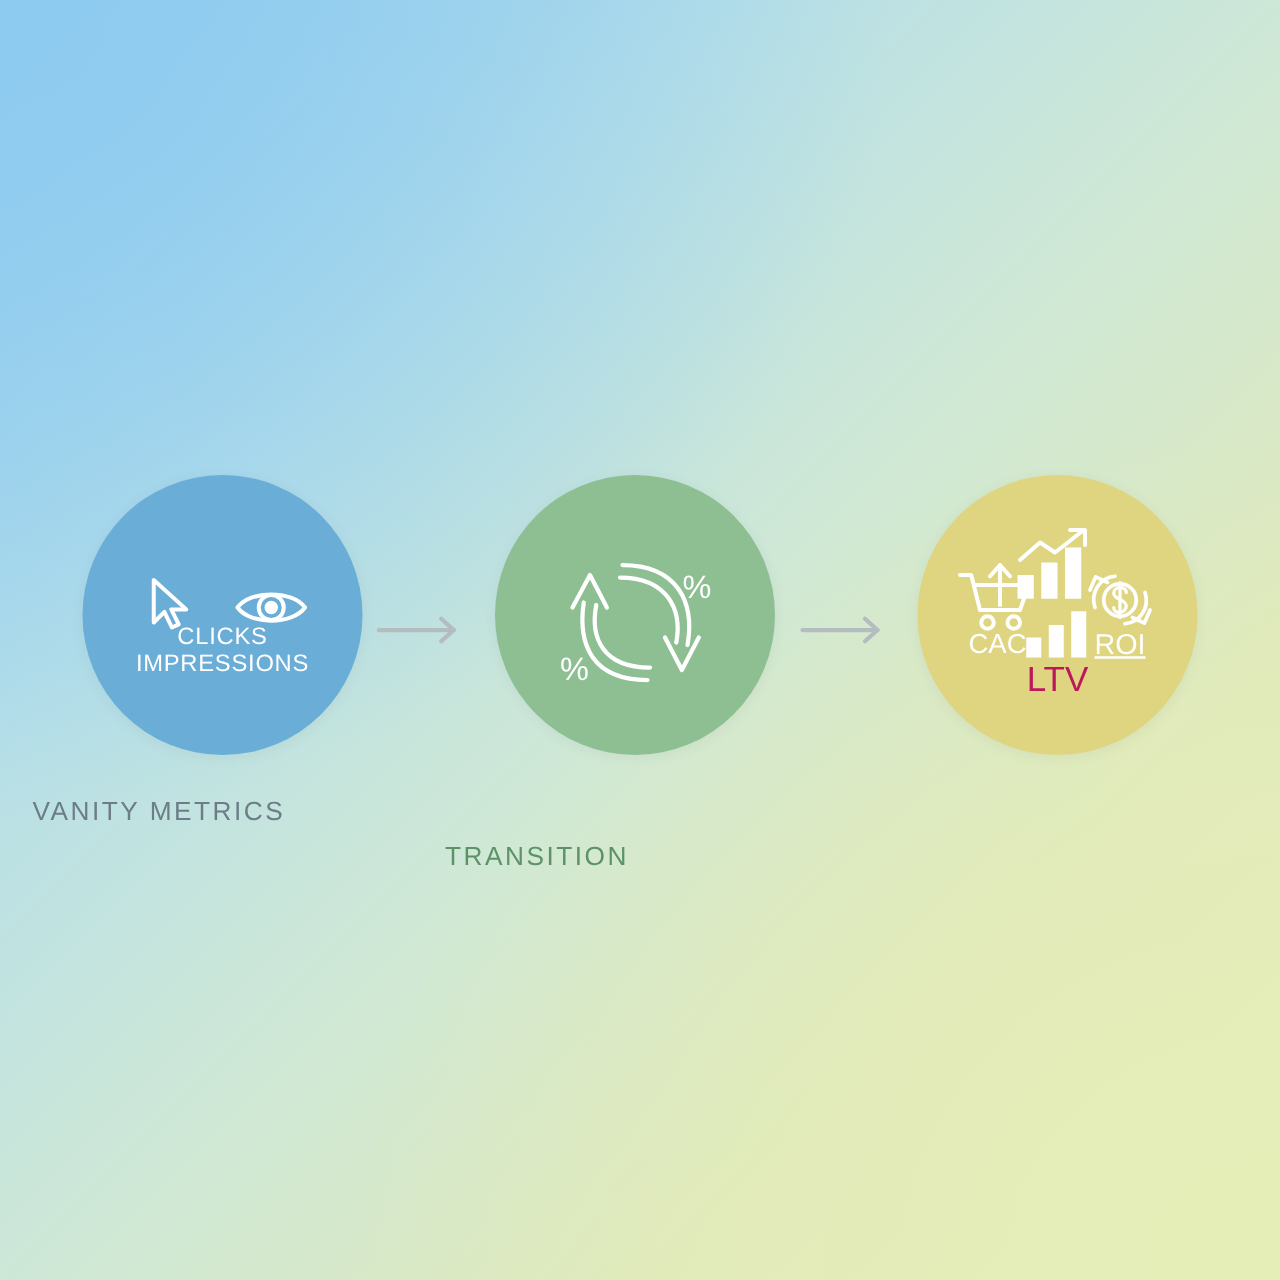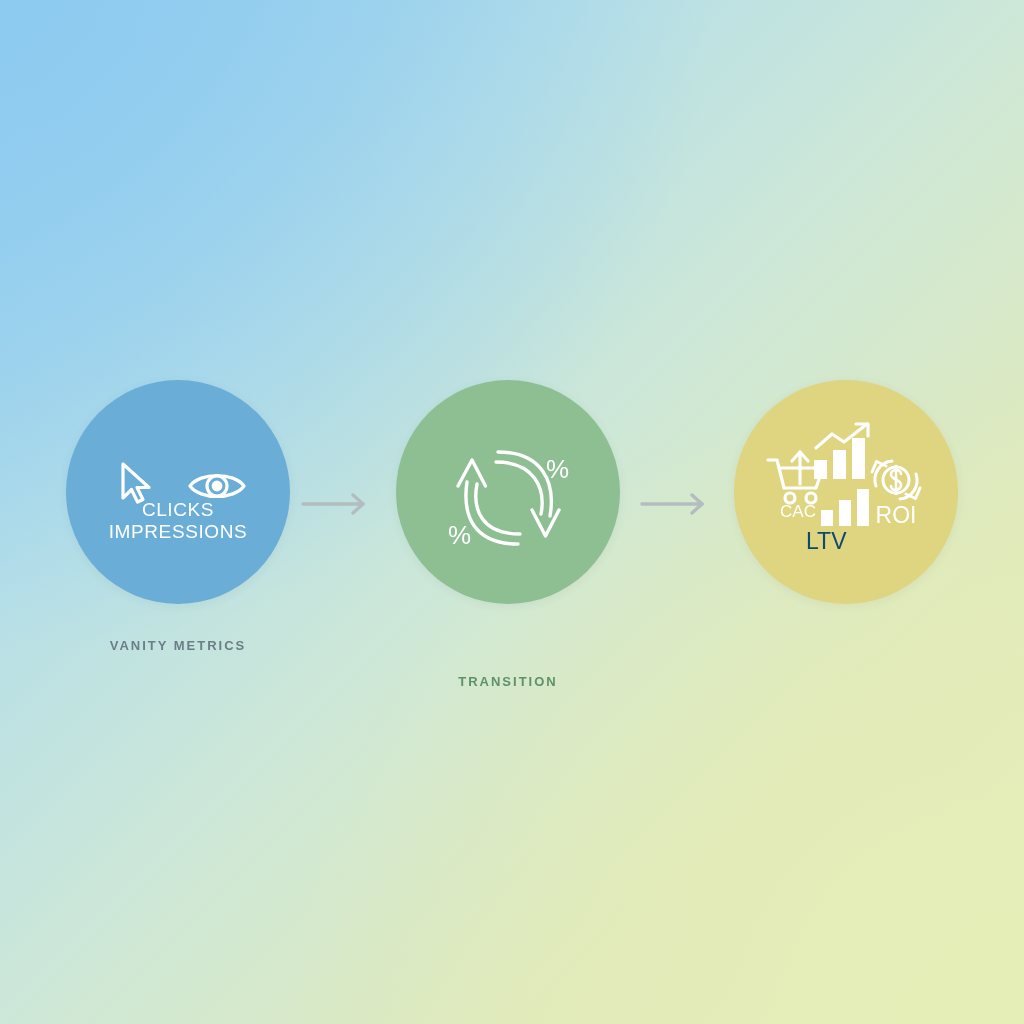--- a/index.html
+++ b/index.html
@@ -59,24 +59,23 @@
   .bubble-inner {
     position: absolute;
     inset: 0;
   }
 
   .caption {
     position: absolute;
     left: -40px;
     top: 278px;
     width: 304px;
-    text-align: center;
-    font-size: 13px;
+    font-size: 21px;
     letter-spacing: 2.0px;
-    font-weight: 700;
+    font-weight: 400;
   }
   .caption.grey  { color: #6d7d88; }
   .caption.greenc { color: #5d9268; margin-top: 36px; }
 
   
   .connector {
     position: absolute;
     top: 132px;
     width: 70px;
     height: 24px;
@@ -188,42 +187,42 @@
 
           <span class="sv" style="left:32px; top:70px;">
             <svg width="64" height="56" viewBox="0 0 64 56">
               <path d="M2 10 L11 10 L18 38 L50 38 L57 18 L14 18" fill="none" stroke="#ffffff" stroke-width="3.2" stroke-linejoin="round" stroke-linecap="round"></path>
               <circle cx="24" cy="48" r="5" fill="none" stroke="#ffffff" stroke-width="3.2"></circle>
               <circle cx="45" cy="48" r="5" fill="none" stroke="#ffffff" stroke-width="3.2"></circle>
               <line x1="34" y1="34" x2="34" y2="2" stroke="#ffffff" stroke-width="3.2" stroke-linecap="round"></line>
               <polyline points="26,11 34,2 42,11" fill="none" stroke="#ffffff" stroke-width="3.2" stroke-linejoin="round" stroke-linecap="round"></polyline>
             </svg>
           </span>
-          <span class="sv" style="left:24px; top:122px; width:80px; text-align:center; color:#ffffff; font-size:17px;">CAC</span>
+          <span class="sv" style="left:24px; top:122px; width:80px; text-align:center; color:#ffffff; font-size:22px;">CAC</span>
 
           <span class="sv" style="left:132px; top:74px;">
             <svg width="60" height="54" viewBox="0 0 60 54">
               <circle cx="30" cy="26" r="13" fill="none" stroke="#ffffff" stroke-width="3"></circle>
               <path d="M35 20 C35 17, 32 16, 30 16 C27 16, 25 18, 25 20.5 C25 26, 35 25, 35 31
                        C35 34, 32 36, 29.5 36 C27 36, 25 34.5, 25 32" fill="none" stroke="#ffffff" stroke-width="2.6" stroke-linecap="round"></path>
               <line x1="30" y1="12" x2="30" y2="40" stroke="#ffffff" stroke-width="2.6" stroke-linecap="round"></line>
               <path d="M10 32 C6 20, 14 8, 26 7" fill="none" stroke="#ffffff" stroke-width="3" stroke-linecap="round"></path>
               <polyline points="6,18 10.5,7.5 20,12" fill="none" stroke="#ffffff" stroke-width="3" stroke-linejoin="round" stroke-linecap="round"></polyline>
               <path d="M50 20 C54 32, 46 44, 34 45" fill="none" stroke="#ffffff" stroke-width="3" stroke-linecap="round"></path>
               <polyline points="54,34 49.5,44.5 40,40" fill="none" stroke="#ffffff" stroke-width="3" stroke-linejoin="round" stroke-linecap="round"></polyline>
             </svg>
           </span>
-          <span class="sv" style="left:122px; top:122px; width:80px; text-align:center; color:#ffffff; font-size:23px;">ROI</span>
+          <span class="sv" style="left:122px; top:122px; width:80px; text-align:center; color:#ffffff; font-size:23px;text-decoration:underline;">ROI</span>
 
           <span class="sv" style="left:86px; top:108px;">
             <svg width="52" height="38" viewBox="0 0 52 38">
               <rect x="1" y="22" width="12" height="16" fill="#ffffff"></rect>
               <rect x="19" y="12" width="12" height="26" fill="#ffffff"></rect>
               <rect x="37" y="1" width="12" height="37" fill="#ffffff"></rect>
             </svg>
           </span>
-          <span class="sv" style="left:72px; top:148px; width:80px; color:#0c4a6e; font-size:23px;">LTV</span>
+          <span class="sv" style="left:72px; top:148px; width:80px; text-align:center; color:#be185d; font-size:28px;">LTV</span>
         </div>
       </div>
     </div>
 
   </div>
 </div>
 
 </body></html>

